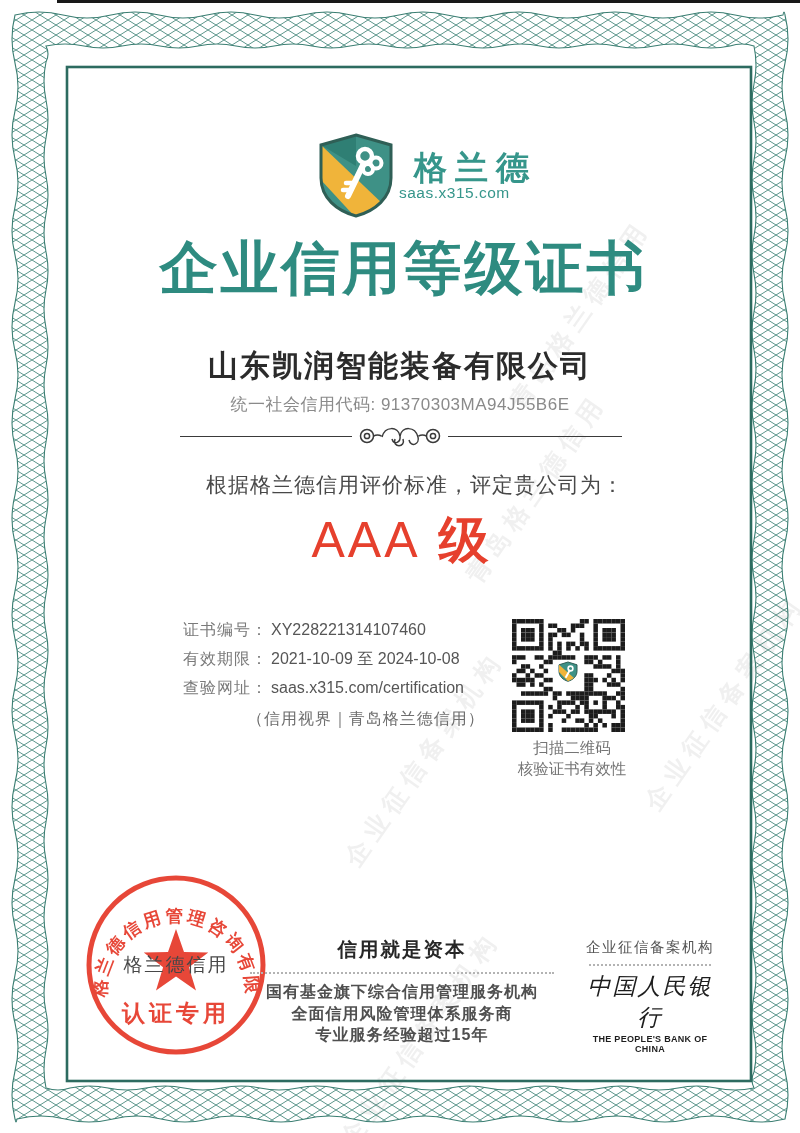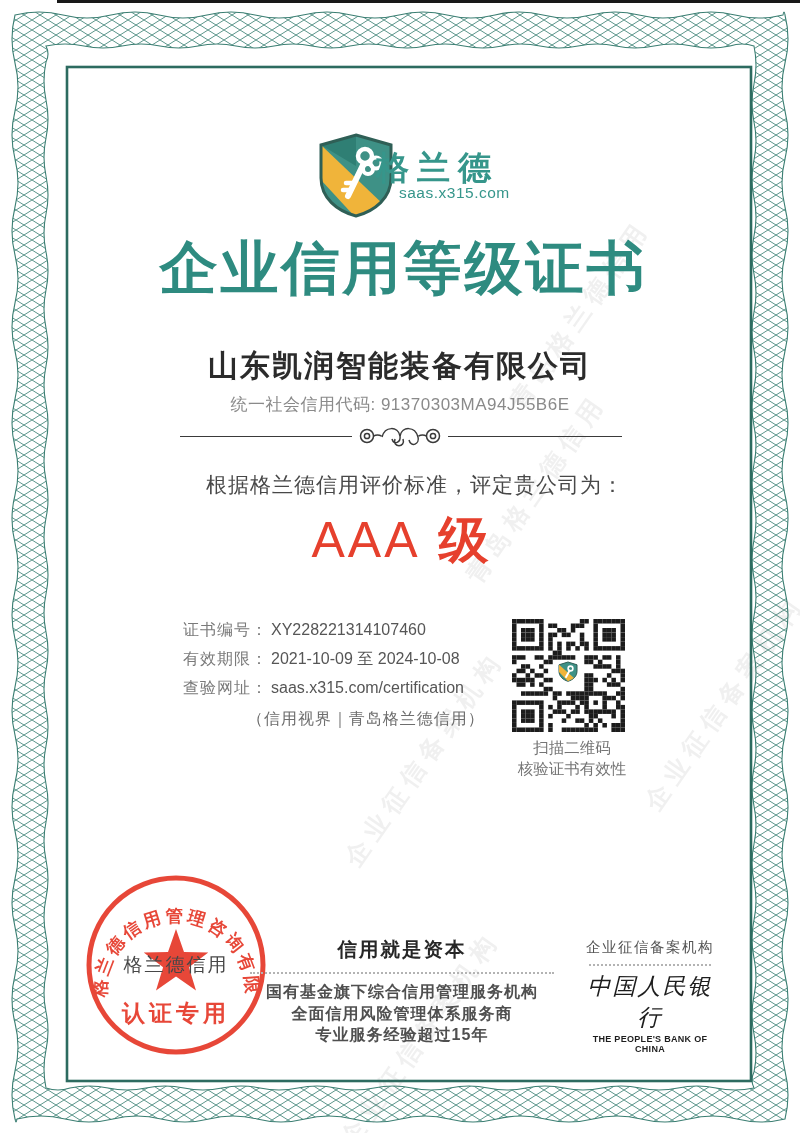--- a/index.html
+++ b/index.html
@@ -3,21 +3,21 @@
 <meta charset="utf-8">
 <style>
   html,body{margin:0;padding:0;background:#ffffff;}
   .page{position:relative;width:800px;height:1133px;background:#ffffff;overflow:hidden;
         font-family:"Liberation Sans","DejaVu Sans",sans-serif;}
   .abs{position:absolute;}
   .ctr{left:0;right:0;text-align:center;}
   
   .scanline{top:0;left:57px;right:0;height:3px;background:#181818;}
   
-  .brand-name{left:376px;top:146px;font-size:33px;font-weight:600;color:#36968B;letter-spacing:8px;}
+  .brand-name{left:414px;top:146px;font-size:33px;font-weight:600;color:#36968B;letter-spacing:8px;}
   .brand-domain{left:399px;top:184px;font-size:15.5px;color:#36968B;letter-spacing:.5px;}
   
   .title{top:230px;font-size:58px;font-weight:800;color:#2E8B80;letter-spacing:3px;margin-left:7px;}
   .company{top:346px;font-size:30px;font-weight:700;color:#2b2b2b;letter-spacing:2px;}
   .code{top:393px;font-size:17px;color:#8a8a8a;letter-spacing:.5px;}
   
   .divline{top:436px;height:0;border-top:1.6px solid #3a3a3a;}
   .divline.l{left:180px;width:172px;}
   .divline.r{left:448px;width:174px;}
   .flourish{left:352px;top:423px;}

